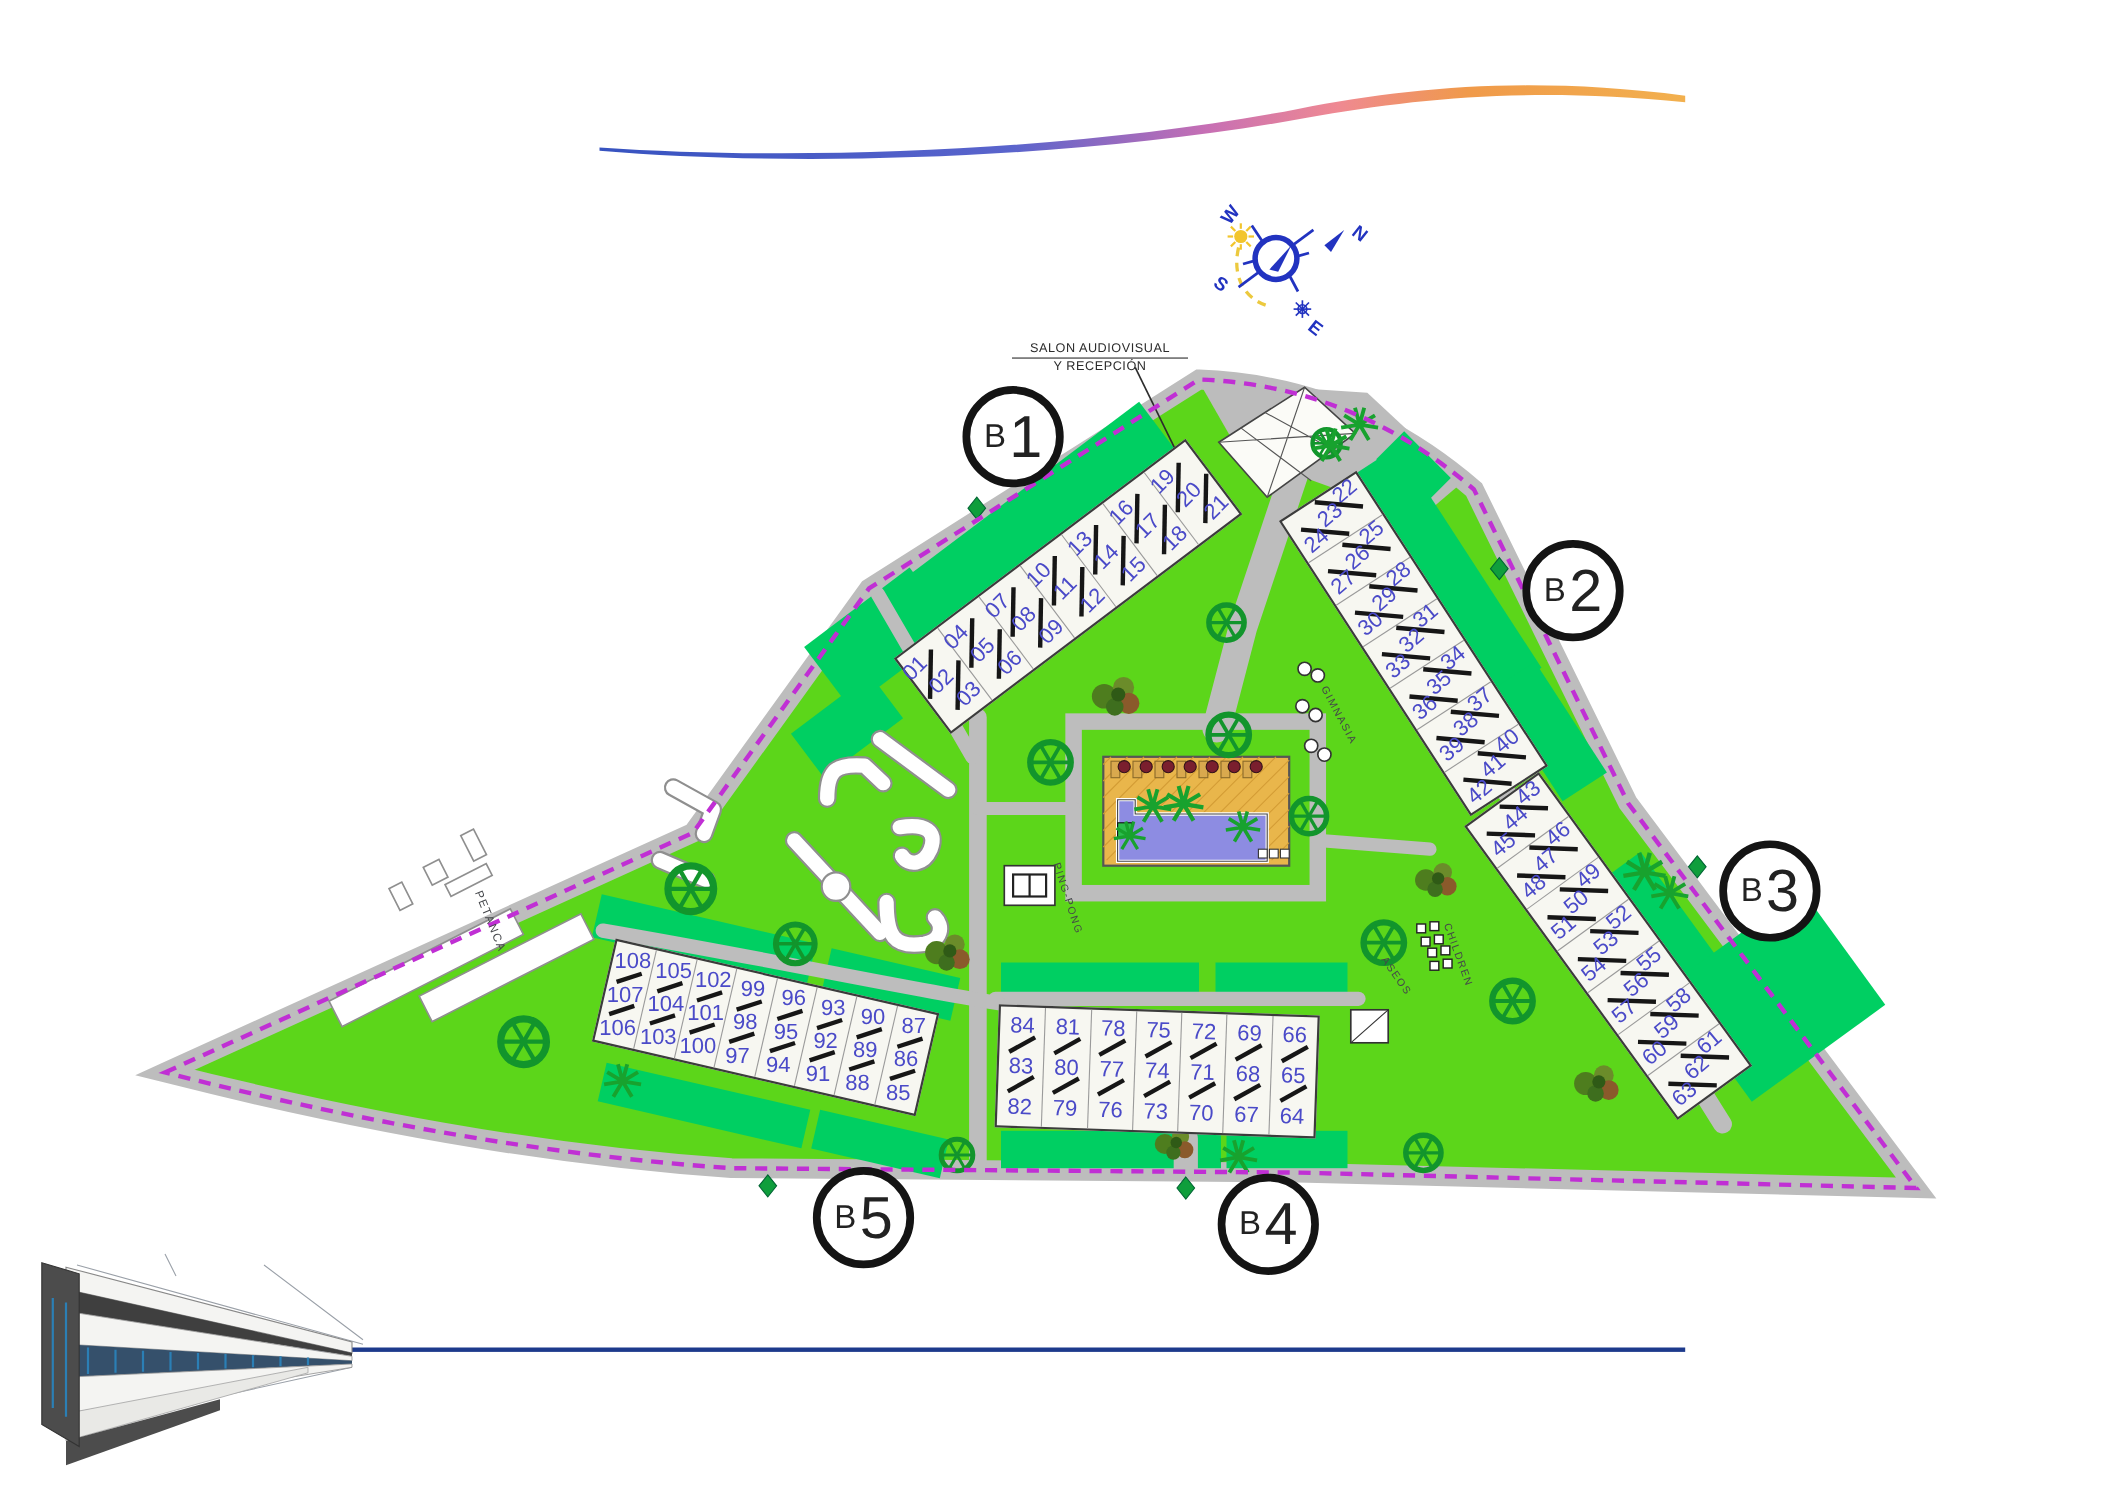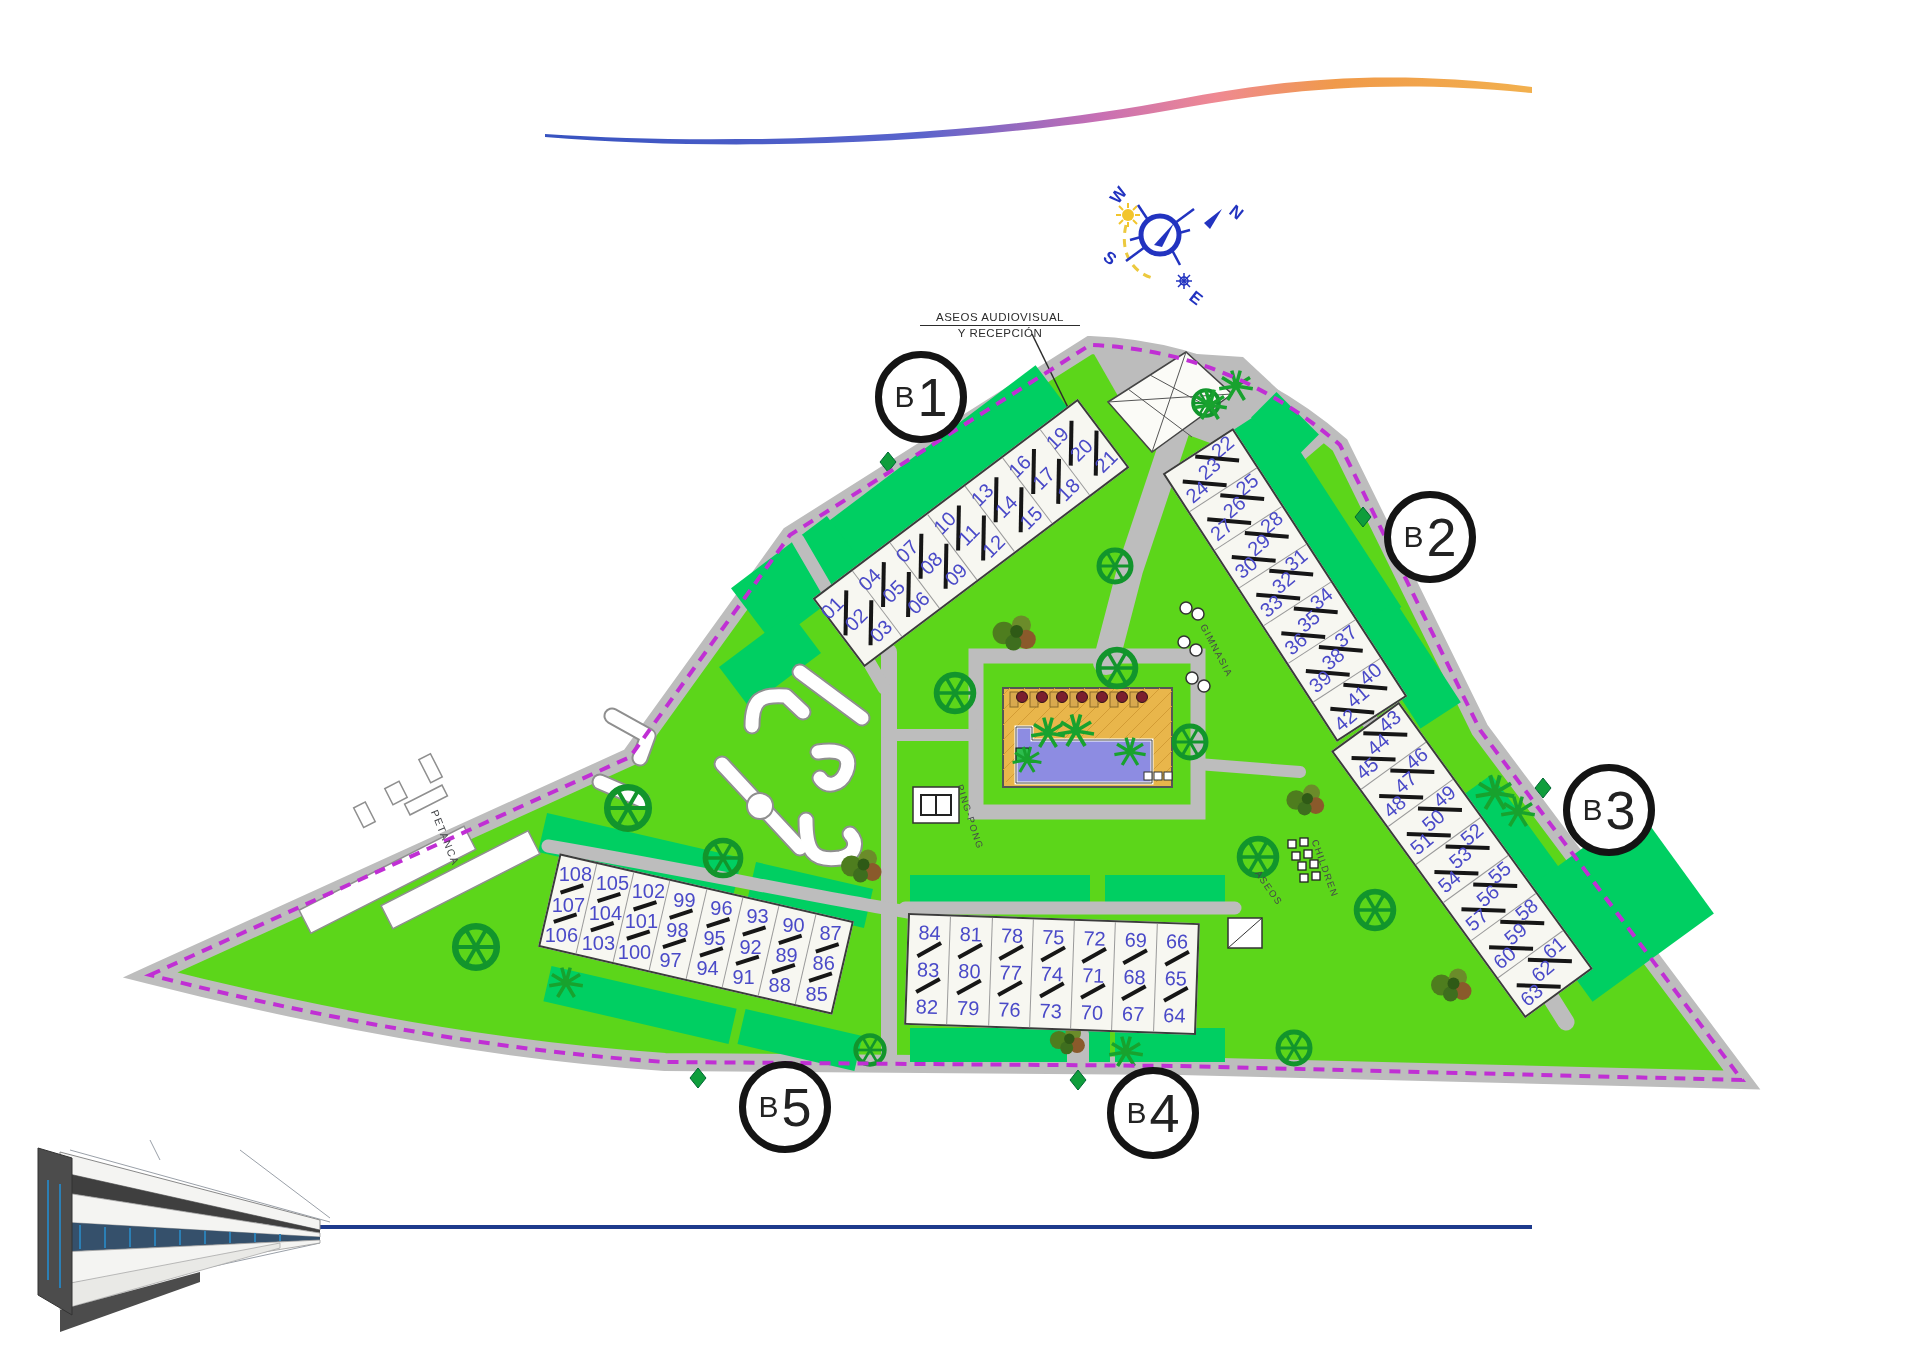--- a/index.html
+++ b/index.html
@@ -609,21 +609,21 @@
 <div class="bcircle" style="left: 1107px; top: 1067px;">
   <span class="bp">B</span>
       <span class="bn">4</span>
 </div>
 <div class="bcircle" style="left: 739px; top: 1061px;">
   <span class="bp">B</span>
       <span class="bn">5</span>
 </div>
 
 <div class="reception">
-  <span class="l1">ASEOS AUDIOVISUAL</span>
+  <span class="l1">SALON AUDIOVISUAL</span>
   <span class="l2">Y RECEPCIÓN</span>
 </div>
 
 <div class="rot-label" style="left:440px;top:808px;transform:rotate(68deg);">PETANCA</div>
 <div class="rot-label" style="left:965px;top:783px;transform:rotate(72deg);font-size:9.5px;">PING-PONG</div>
 <div class="rot-label" style="left:1208px;top:622px;transform:rotate(62deg);font-size:9.5px;">GIMNASIA</div>
 <div class="rot-label" style="left:1320px;top:838px;transform:rotate(70deg);font-size:9.5px;">CHILDREN</div>
 <div class="rot-label" style="left:1262px;top:868px;transform:rotate(55deg);font-size:9.5px;">ASEOS</div>
 
 </div>

